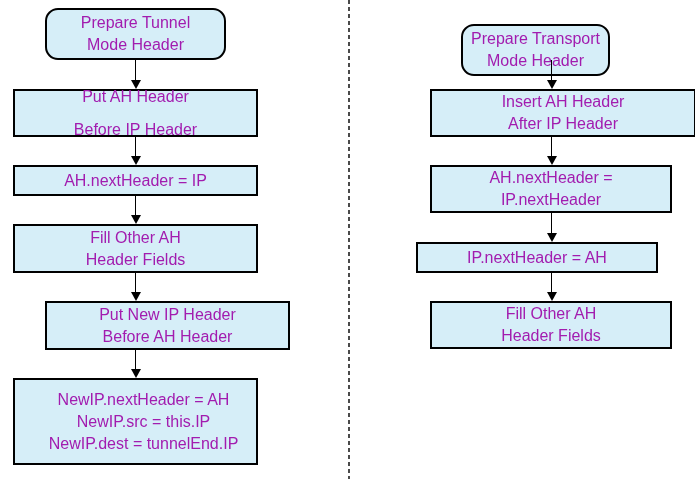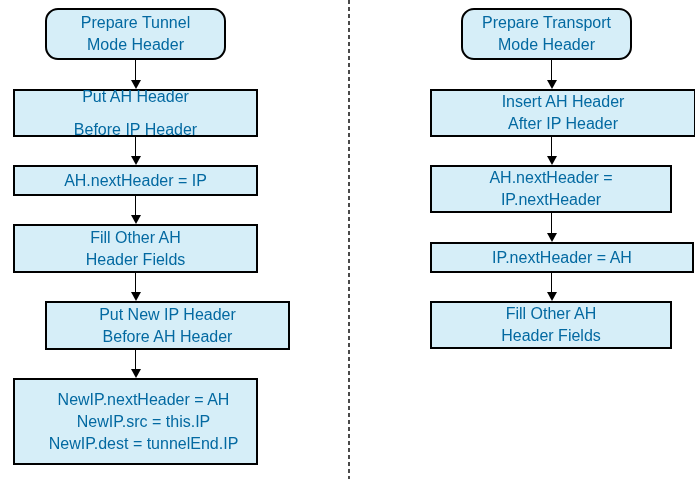--- a/index.html
+++ b/index.html
@@ -4,21 +4,21 @@
 <style>
   html, body { margin: 0; padding: 0; background: #ffffff; }
   .canvas {
     position: relative;
     width: 695px;
     height: 479px;
     background: #ffffff;
     font-family: "Liberation Sans", sans-serif;
     font-size: 16px;
     line-height: 22px;
-    color: #0369a1;
+    color: #a21caf;
     overflow: hidden;
   }
   .box {
     position: absolute;
     box-sizing: border-box;
     background: #d6eef8;
     border: 2px solid #000000;
     display: flex;
     flex-direction: column;
     align-items: center;
@@ -110,21 +110,21 @@
       <div class="line">NewIP.src = this.IP</div>
       <div class="line">NewIP.dest = tunnelEnd.IP</div>
     </div>
 
   </div>
 
   <div class="divider"></div>
 
   <div>
 
-    <div class="box rounded" style="left:461px; top:8px; width:171px; height:52px;">
+    <div class="box rounded" style="left:461px; top:24px; width:149px; height:52px;">
       <div class="line">Prepare Transport</div>
       <div class="line">Mode Header</div>
     </div>
 
     <div class="arrow" style="left:546px; top:60px; height:29px;">
       <div class="stem"></div>
       <div class="head"></div>
     </div>
 
     <div class="box" style="left:430px; top:89px; width:266px; height:48px;">
@@ -140,21 +140,21 @@
     <div class="box" style="left:430px; top:165px; width:242px; height:48px;">
       <div class="line">AH.nextHeader =</div>
       <div class="line">IP.nextHeader</div>
     </div>
 
     <div class="arrow" style="left:546px; top:213px; height:29px;">
       <div class="stem"></div>
       <div class="head"></div>
     </div>
 
-    <div class="box" style="left:430px; top:242px; width:264px; height:31px;text-align:center;">
+    <div class="box" style="left:416px; top:242px; width:242px; height:31px;text-align:center;">
       <div class="line">IP.nextHeader = AH</div>
     </div>
 
     <div class="arrow" style="left:546px; top:273px; height:28px;">
       <div class="stem"></div>
       <div class="head"></div>
     </div>
 
     <div class="box" style="left:430px; top:301px; width:242px; height:48px;">
       <div class="line">Fill Other AH</div>

